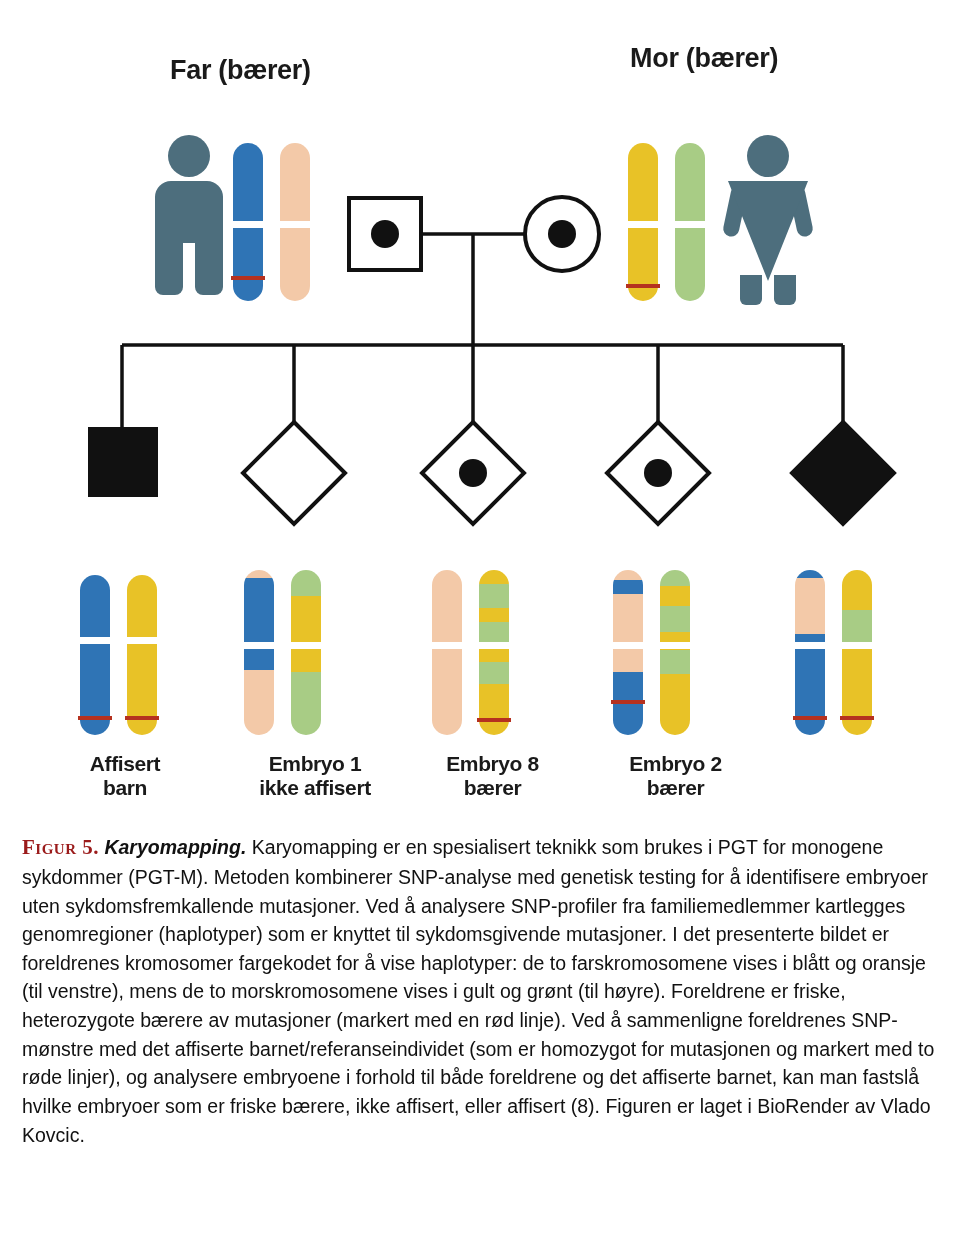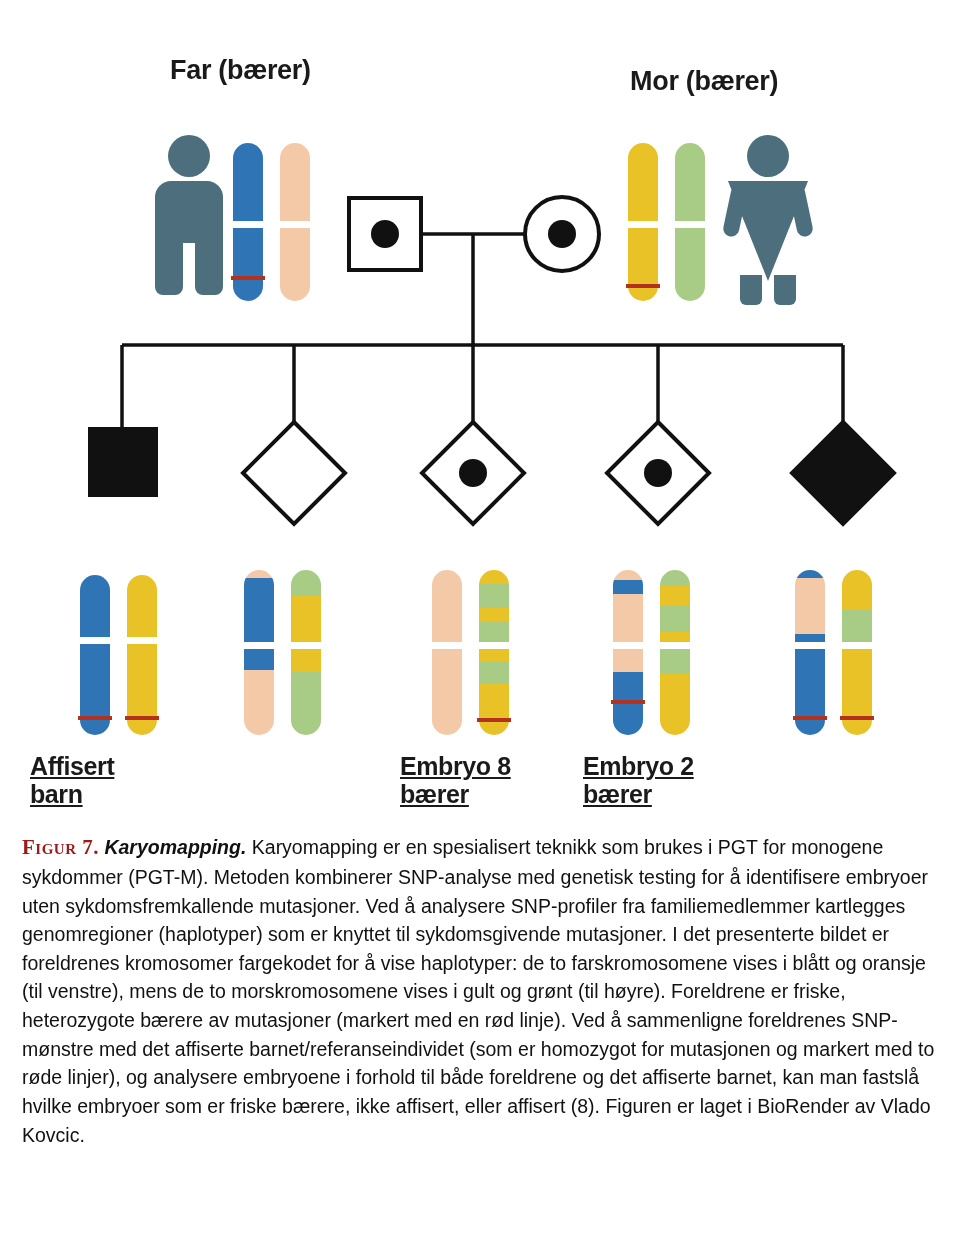--- a/index.html
+++ b/index.html
@@ -18,21 +18,21 @@
     height: 830px;
   }
   .parent-label {
     position: absolute;
     font-weight: bold;
     font-size: 27px;
     letter-spacing: -0.3px;
     white-space: nowrap;
   }
   #father-label { left: 170px; top: 55px; }
-  #mother-label { left: 630px; top: 66px; }
+  #mother-label { left: 630px; top: 43px; }
 
   
   .person { position: absolute; }
   .man-head, .woman-head {
     position: absolute; left: 50%; transform: translateX(-50%);
     width: 42px; height: 42px; border-radius: 50%;
     background: #4d6e7d;
   }
   .man-body {
     position: absolute; top: 46px; left: 50%; transform: translateX(-50%);
@@ -87,26 +87,26 @@
   .chrom .seg { width:100%; }
   .waist {
     position:absolute; left:0; width:100%; height:7px; background:#ffffff;
   }
   .redline {
     position:absolute; left:-2px; width: 34px; height: 4px; background:#b5311f;
   }
 
   .embryo-label {
     position: absolute;
+    text-align: center;
     font-weight: bold;
-    font-size: 25px;
+    font-size: 21px;
     line-height: 1.12;
     white-space: pre-line;
     letter-spacing: -0.4px;
-    text-decoration: underline;
   }
 
   
   #caption {
     position: absolute;
     top: 832px; left: 22px;
     width: 916px;
     font-size: 19.5px;
     line-height: 1.47;
     text-align: left;
@@ -267,22 +267,24 @@
   <div class="chrom" style="left:842px; top:570px; height:165px;">
     <div class="seg" style="height:40px; background:#e8c227;"></div>
     <div class="seg" style="height:34px; background:#a8cc85;"></div>
     <div class="seg" style="height:91px; background:#e8c227;"></div>
     <div class="waist" style="top:72px;"></div>
   </div>
   <div class="redline" style="left:840px; top:716px;"></div>
 
   <div class="embryo-label" style="left:30px;  top:752px; width:190px;">Affisert
 barn</div>
+  <div class="embryo-label" style="left:215px; top:752px; width:200px;">Embryo 1
+ikke affisert</div>
   <div class="embryo-label" style="left:400px; top:752px; width:185px;">Embryo 8
 bærer</div>
   <div class="embryo-label" style="left:583px; top:752px; width:185px;">Embryo 2
 bærer</div>
 </div>
 
 <div id="caption">
-  <span class="figno">Figur 7.</span>
+  <span class="figno">Figur 5.</span>
   <span class="bold">Karyomapping.</span><span> Karyomapping er en spesialisert teknikk som brukes i PGT for monogene sykdommer (PGT-M). Metoden kombinerer SNP-analyse med genetisk testing for å identifisere embryoer uten sykdomsfremkallende mutasjoner. Ved å analysere SNP-profiler fra familiemedlemmer kartlegges genomregioner (haplotyper) som er knyttet til sykdomsgivende mutasjoner. I det presenterte bildet er foreldrenes kromosomer fargekodet for å vise haplotyper: de to farskromosomene vises i blått og oransje (til venstre), mens de to morskromosomene vises i gult og grønt (til høyre). Foreldrene er friske, heterozygote bærere av mutasjoner (markert med en rød linje). Ved å sammenligne foreldrenes SNP-mønstre med det affiserte barnet/referanseindividet (som er homozygot for mutasjonen og markert med to røde linjer), og analysere embryoene i forhold til både foreldrene og det affiserte barnet, kan man fastslå hvilke embryoer som er friske bærere, ikke affisert, eller affisert (8). Figuren er laget i BioRender av Vlado Kovcic.</span>
 </div>
 
 </body></html>

